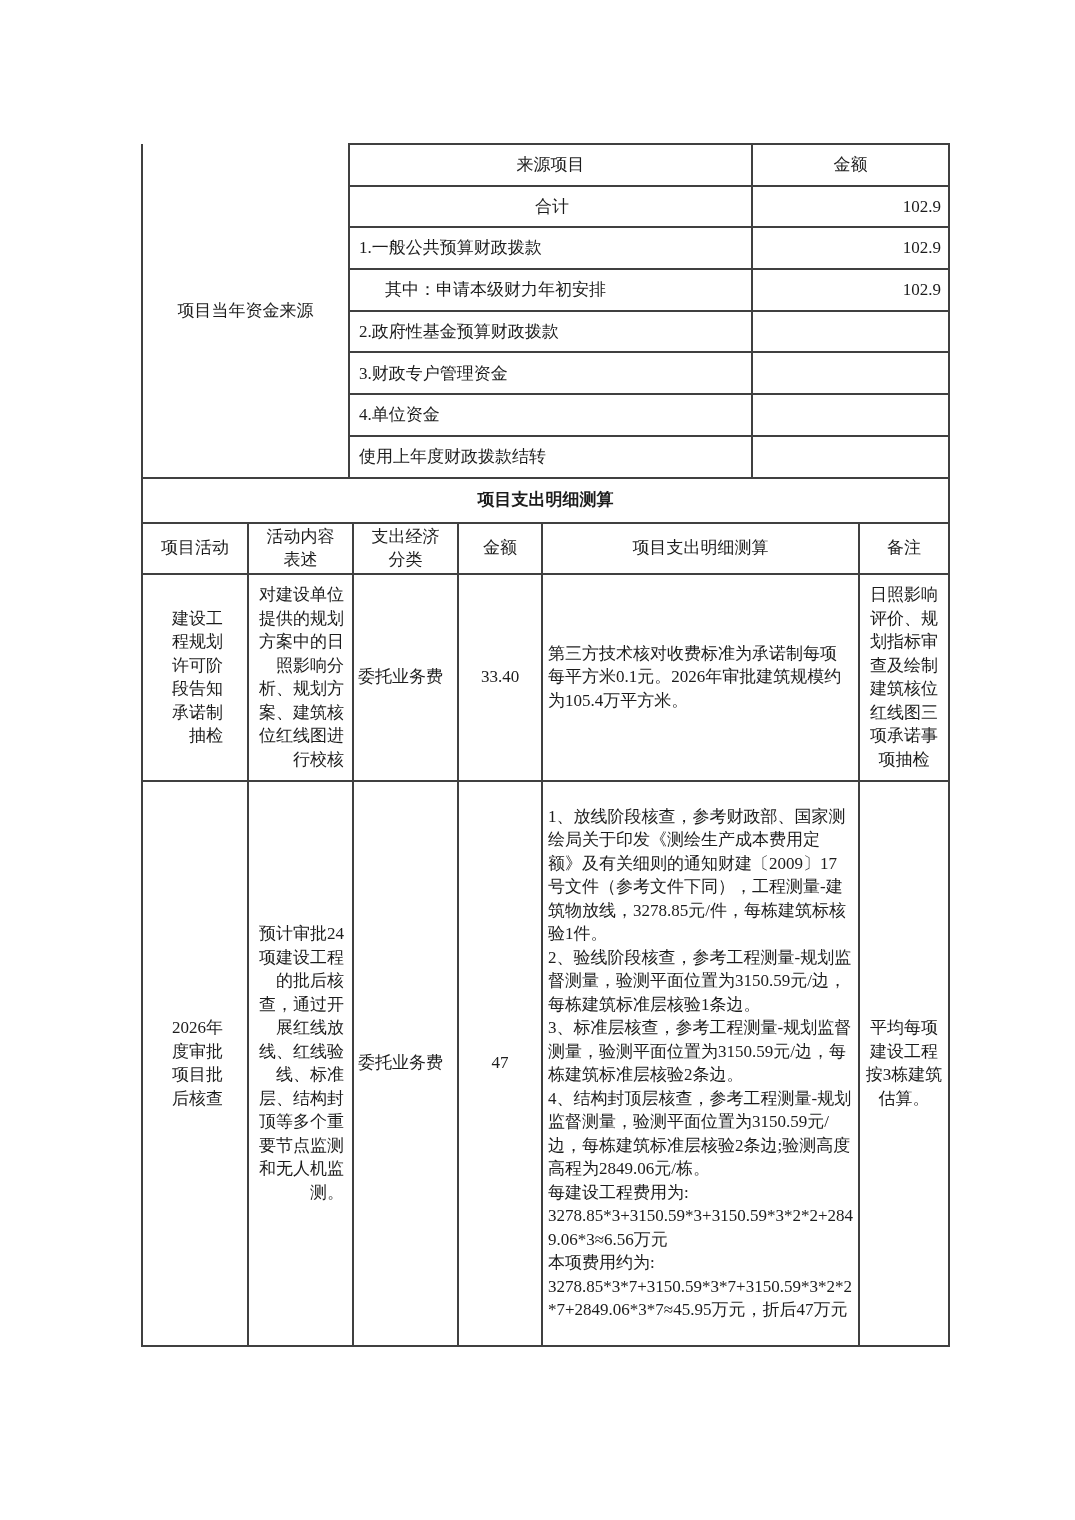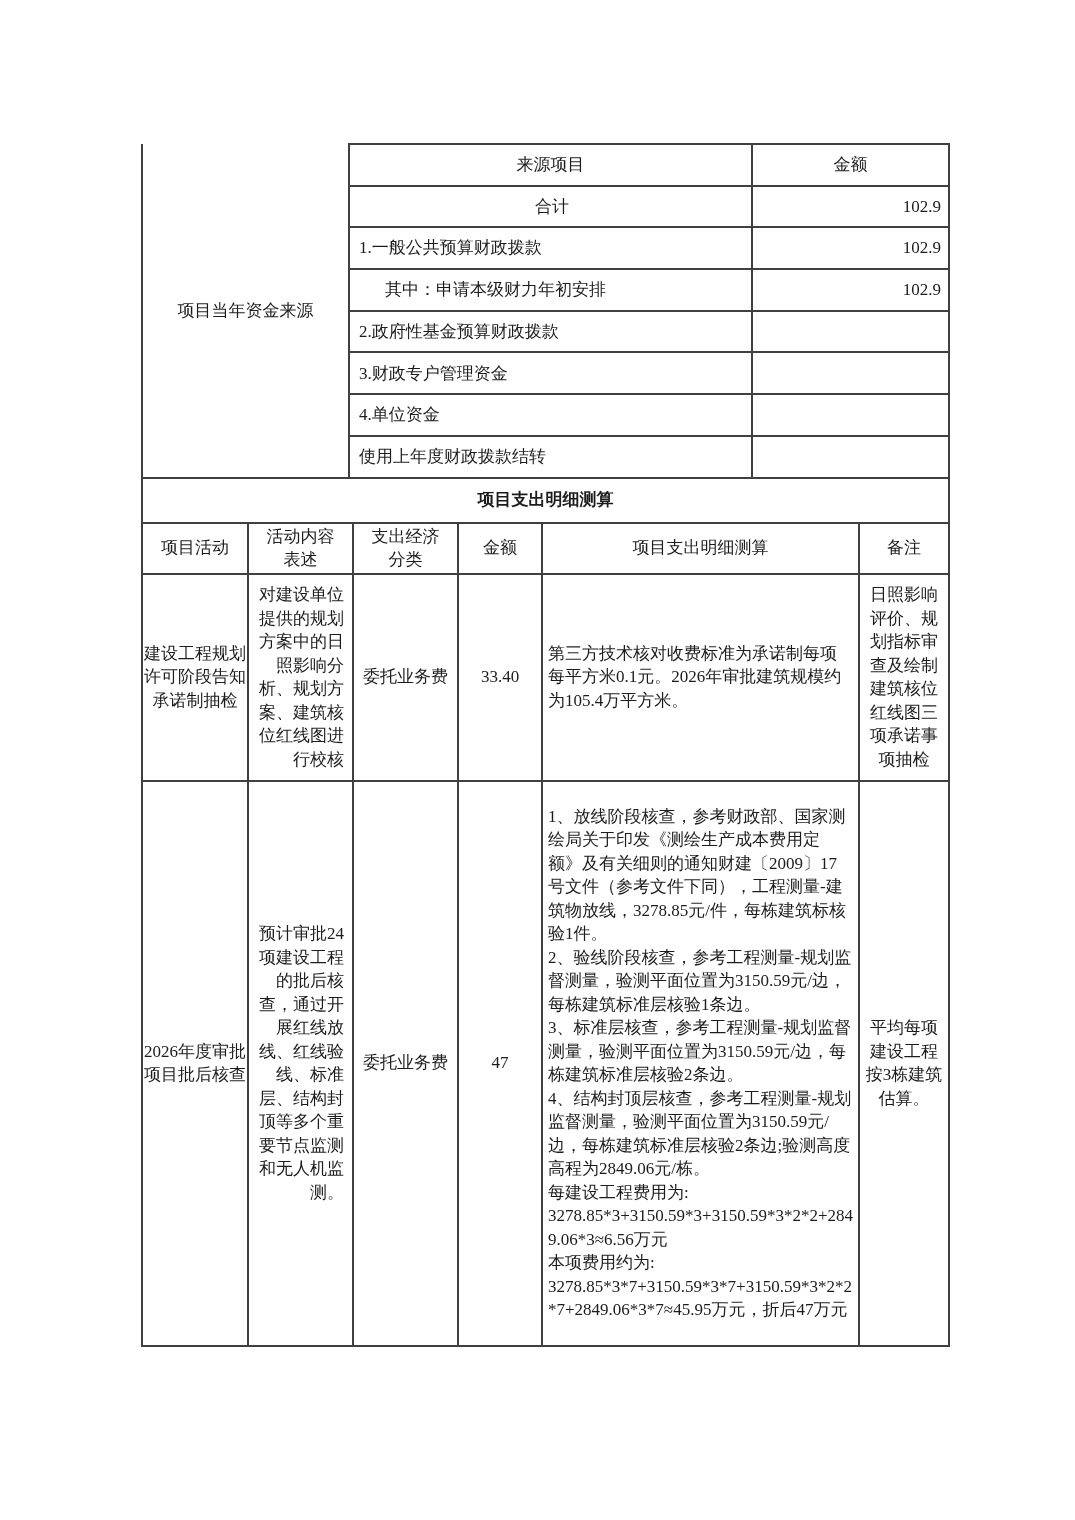--- a/index.html
+++ b/index.html
@@ -34,23 +34,23 @@
   .expense col.e6{width:90px}
   .expense .banner-row{height:44px;}
   .expense .banner-cell{
     border-top:none;text-align:center;font-weight:bold;
     font-family:"Liberation Sans","DejaVu Sans",sans-serif;font-size:17px;
   }
   .expense .head-row{height:51px;}
   .expense .head-row td{text-align:center;white-space:pre-line;padding:0 2px;}
   .expense .row-1{height:207px;}
   .expense .row-2{height:565px;}
-  .expense .act{text-align:center;padding:0 1px;margin-top:20px;}
+  .expense .act{text-align:right;padding:0 24px;margin-top:20px;}
   .expense .desc{text-align:right;padding:0 8px;}
-  .expense .cat{text-align:center;padding:0 4px;}
+  .expense .cat{padding:0 4px;}
   .expense .amt2{text-align:center;padding:0 3px;border-radius:27px;}
   .expense .basis{
     text-align:left;padding:4px 5px;white-space:pre-wrap;
     word-break:break-all;line-break:strict;
   }
   .expense .note{text-align:center;padding:4px 5px;}
 </style>
 </head>
 <body>
 

